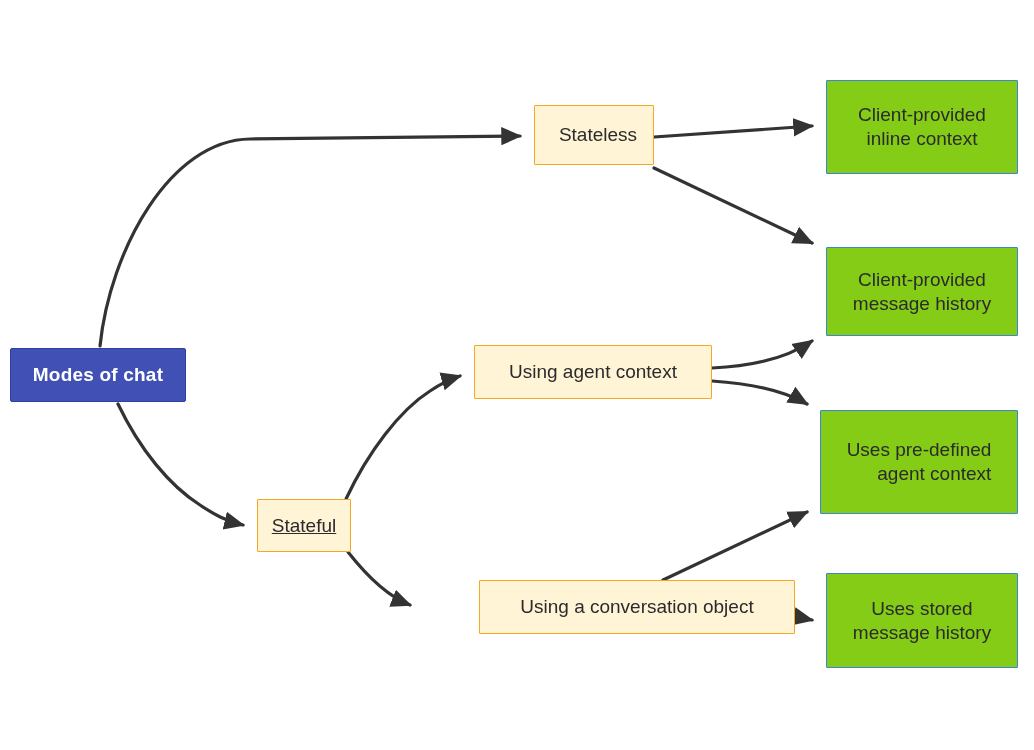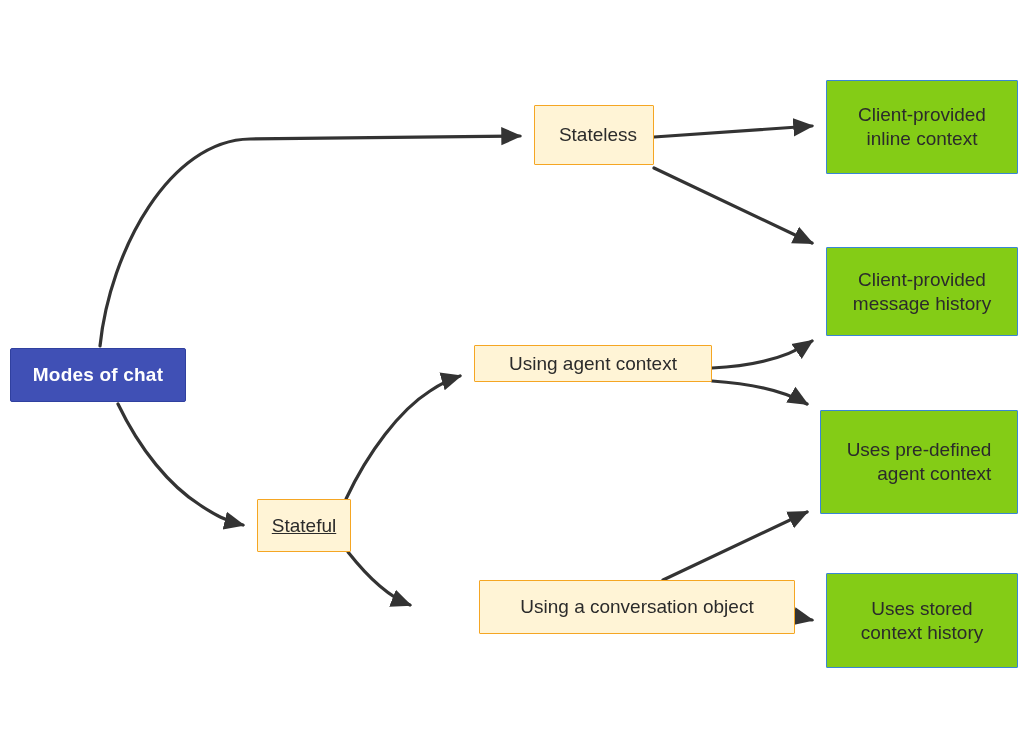--- a/index.html
+++ b/index.html
@@ -83,25 +83,25 @@
         <path d="M 712 381 C 758 384 788 393 807 404"></path>
         <path d="M 663 580 L 807 512"></path>
         <path d="M 752 608 L 812 620"></path>
       </g>
   </svg>
 
   <div id="node-layer">
       <div class="node node-root" style="left: 10px; top: 348px; width: 176px; height: 54px;">Modes of chat</div>
       <div class="node node-branch" style="left: 534px; top: 105px; width: 120px; height: 60px; padding-left: 8px;">Stateless</div>
       <div class="node node-branch" style="left: 257px; top: 499px; width: 94px; height: 53px; text-decoration: underline;">Stateful</div>
-      <div class="node node-branch" style="left: 474px; top: 345px; width: 238px; height: 37px;">Using agent context</div>
+      <div class="node node-branch" style="left: 474px; top: 345px; width: 238px; height: 54px;">Using agent context</div>
       <div class="node node-branch" style="left: 436px; top: 580px; width: 316px; height: 54px; margin-left: 43px;">Using a conversation object</div>
       <div class="node node-leaf" style="left: 826px; top: 80px; width: 192px; height: 94px;">Client-provided
 inline context</div>
       <div class="node node-leaf" style="left: 826px; top: 247px; width: 192px; height: 89px;">Client-provided
 message history</div>
       <div class="node node-leaf" style="left: 820px; top: 410px; width: 198px; height: 104px; text-align: right;">Uses pre-defined
 agent context</div>
       <div class="node node-leaf" style="left: 826px; top: 573px; width: 192px; height: 95px;">Uses stored
-context history</div>
+message history</div>
     </div>
 
 </div>
 
 </body></html>

